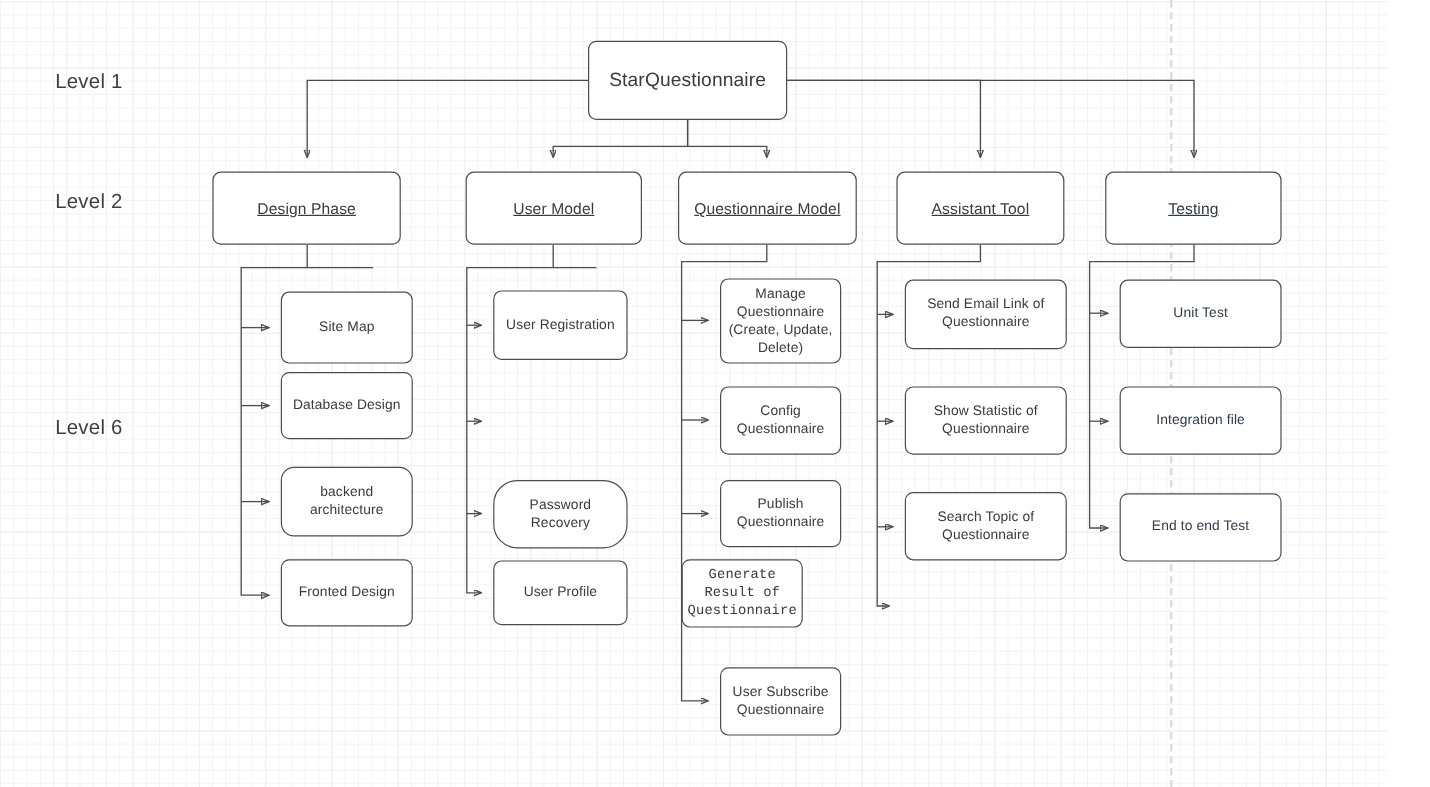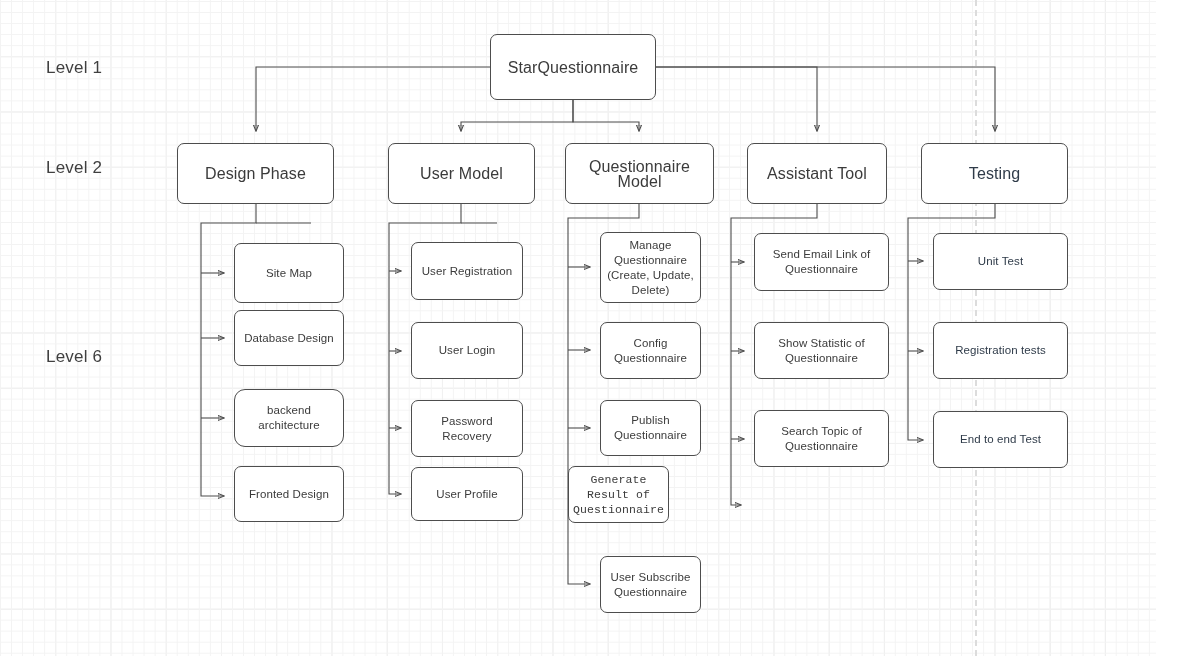--- a/index.html
+++ b/index.html
@@ -32,21 +32,21 @@
     border-radius:7px;
     display:flex;align-items:center;justify-content:center;
     text-align:center;
     color:#3b3b3b;
     font-size:11.5px;
     line-height:15px;
     letter-spacing:.1px;
     padding:2px 6px;
   }
   .node.lvl1{font-size:16px;}
-  .node.lvl2{font-size:16px;}
+  .node.lvl2{font-size:13px;text-decoration:underline;}
   .node.testing{color:#2f3b49;}
   .rowlabel{
     position:absolute;
     color:#3f3f3f;
     font-size:17px;
     letter-spacing:.2px;
     white-space:nowrap;
   }
 </style>
 </head>
@@ -108,31 +108,30 @@
   <div class="node lvl2" style="left:565px;top:143px;width:149px;height:61px;">Questionnaire Model</div>
   <div class="node lvl2" style="left:747px;top:143px;width:140px;height:61px;">Assistant Tool</div>
   <div class="node" style="left:234px;top:243px;width:110px;height:60px;">Site Map</div>
 
   <div class="node lvl2 testing" style="left:921px;top:143px;width:147px;height:61px;">Testing</div>
   <div class="node" style="left:234px;top:310px;width:110px;height:56px;">Database Design</div>
   <div class="node" style="left:234px;top:389px;width:110px;height:58px;border-radius:11px;">backend<br>architecture</div>
   <div class="node" style="left:234px;top:466px;width:110px;height:56px;">Fronted Design</div>
 
   <div class="node" style="left:411px;top:242px;width:112px;height:58px;">User Registration</div>
-  <div class="node" style="left:411px;top:322px;width:112px;height:57px;">User Login</div>
-  <div class="node" style="left:411px;top:400px;width:112px;height:57px;">Password<br>Recovery</div>
+  <div class="node" style="left:411px;top:400px;width:112px;height:57px;border-radius:20px;">Password<br>Recovery</div>
   <div class="node" style="left:411px;top:467px;width:112px;height:54px;">User Profile</div>
 
   <div class="node" style="left:600px;top:232px;width:101px;height:71px;">Manage<br>Questionnaire<br>(Create, Update,<br>Delete)</div>
   <div class="node" style="left:600px;top:322px;width:101px;height:57px;">Config<br>Questionnaire</div>
   <div class="node" style="left:600px;top:400px;width:101px;height:56px;">Publish<br>Questionnaire</div>
   <div class="node" style="left:568px;top:466px;width:101px;height:57px;font-family:Liberation Mono, monospace;">Generate<br>Result of<br>Questionnaire</div>
   <div class="node" style="left:600px;top:556px;width:101px;height:57px;">User Subscribe<br>Questionnaire</div>
 
   <div class="node" style="left:754px;top:233px;width:135px;height:58px;">Send Email Link of<br>Questionnaire</div>
   <div class="node" style="left:754px;top:322px;width:135px;height:57px;">Show Statistic of<br>Questionnaire</div>
   <div class="node" style="left:754px;top:410px;width:135px;height:57px;">Search Topic of<br>Questionnaire</div>
 
   <div class="node testing" style="left:933px;top:233px;width:135px;height:57px;">Unit Test</div>
-  <div class="node testing" style="left:933px;top:322px;width:135px;height:57px;">Registration tests</div>
+  <div class="node testing" style="left:933px;top:322px;width:135px;height:57px;">Integration file</div>
   <div class="node testing" style="left:933px;top:411px;width:135px;height:57px;">End to end Test</div>
 
 </div>
 
 </body></html>

